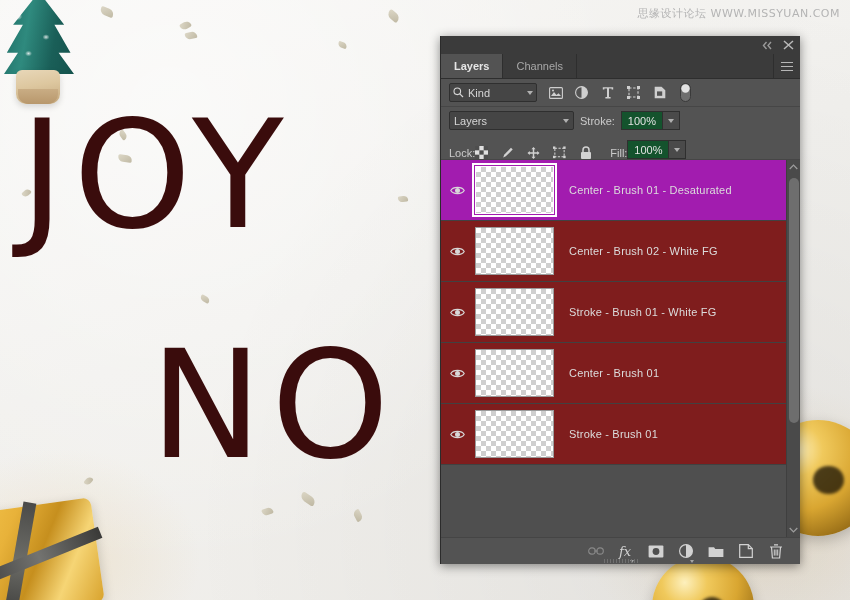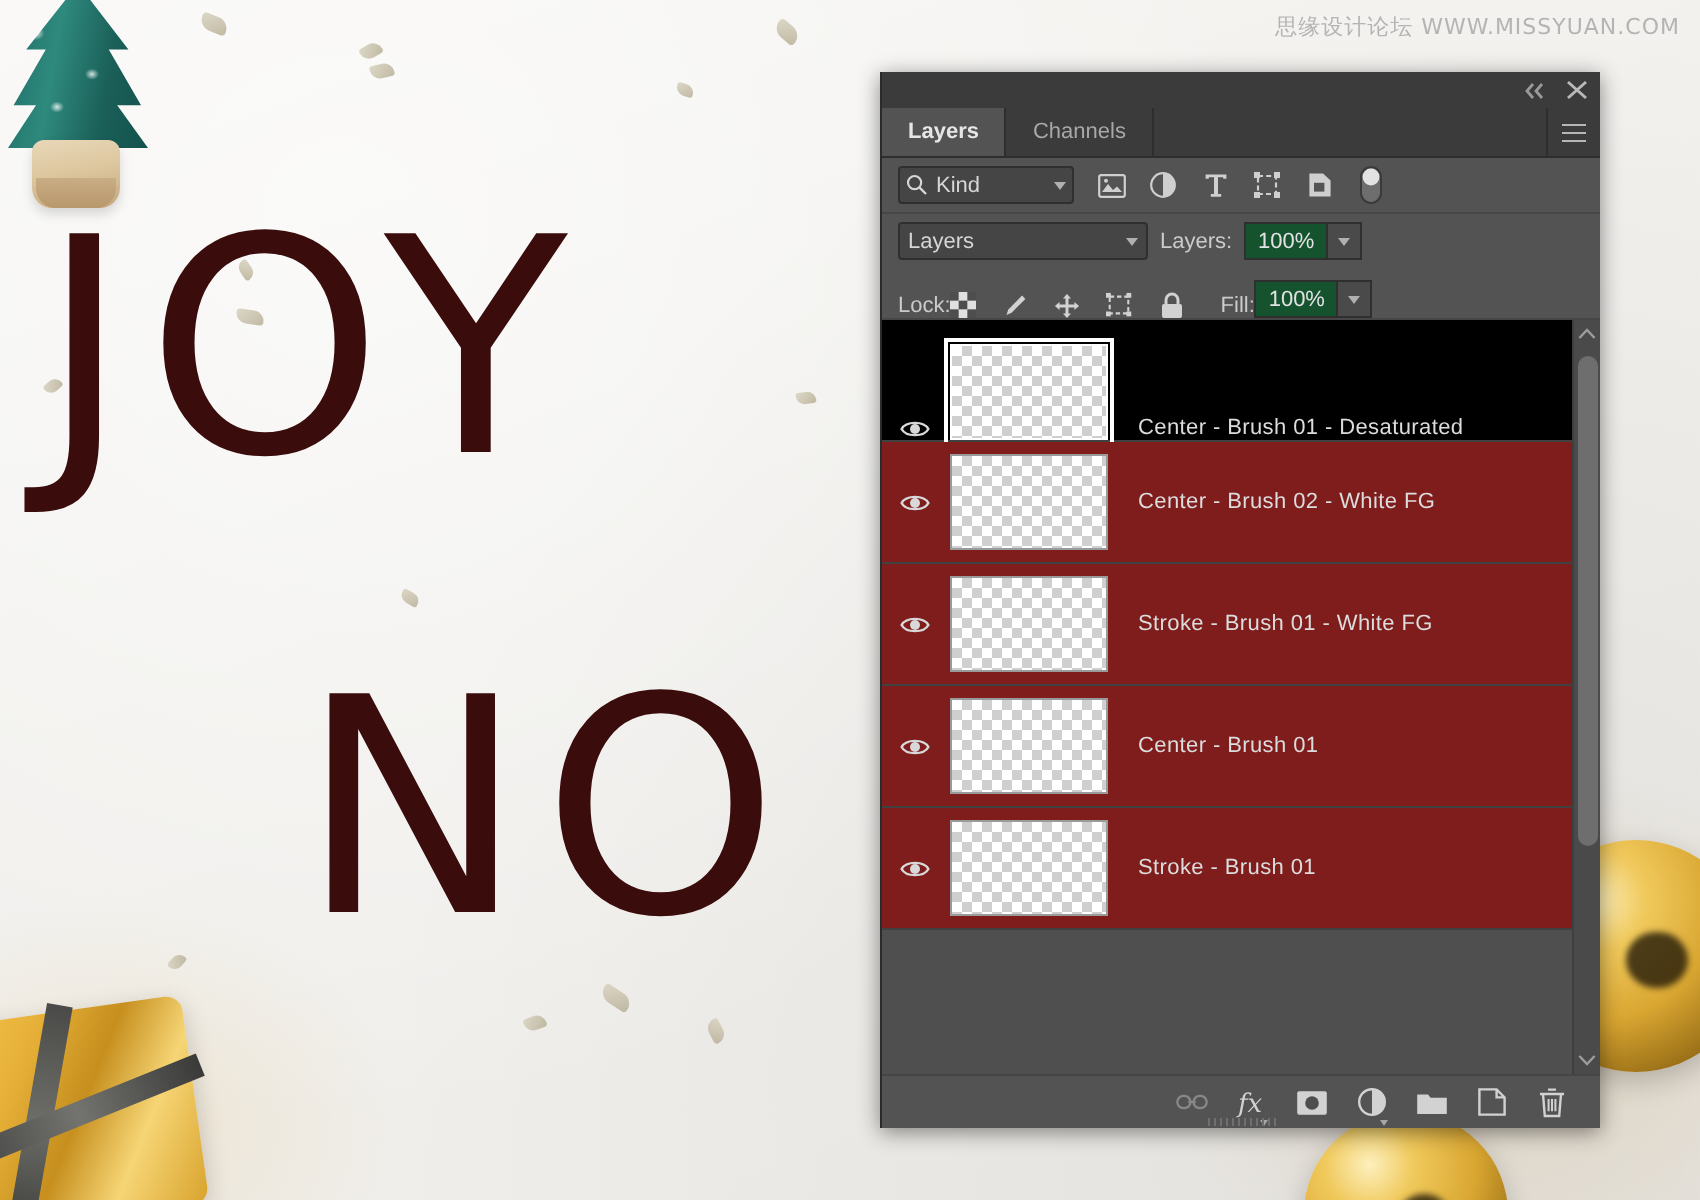--- a/index.html
+++ b/index.html
@@ -204,21 +204,21 @@
   .li { width:13px; height:13px; display:flex; align-items:center; justify-content:center; cursor:pointer; color:#d2d2d2; }
 
   
   .layer-list-wrap { flex:1; position:relative; overflow:hidden; background:#4f4f4f; }
   .layer-list { position:absolute; inset:0 14px 0 0; overflow:hidden; }
   .layer-row {
     height:61px; display:flex; align-items:center;
     border-bottom:1px solid #414141;
     background:#7f1d1d; cursor:pointer; position:relative;
   }
-  .layer-row.selected { background:#000000;align-items:flex-end; }
+  .layer-row.selected { background:#a21caf; }
   .eye-cell { width:32px; display:flex; align-items:center; justify-content:center; cursor:pointer; }
   .thumb-cell { width:88px; display:flex; align-items:center; justify-content:flex-start; padding-left:2px; }
   .thumb {
     width:79px; height:48px; border:1px solid #9a9a9a;
     background-color:#fff;
     background-image:
       linear-gradient(45deg,#cfcfcf 25%, transparent 25%, transparent 75%, #cfcfcf 75%),
       linear-gradient(45deg,#cfcfcf 25%, transparent 25%, transparent 75%, #cfcfcf 75%);
     background-size:10px 10px;
     background-position:0 0, 5px 5px;
@@ -376,21 +376,21 @@
             <circle cx="5.5" cy="5.5" r="4.2" fill="#e3e3e3"></circle>
           </svg>
       </span>
     </div>
 
     <div class="blend-row">
       <div class="blend-select">
         <span class="lbl">Layers</span>
         <span class="caret"></span>
       </div>
-      <span class="lbl-static">Layers:</span>
+      <span class="lbl-static">Stroke:</span>
       <div style="display:flex;">
         <div class="num-field">100%</div>
         <div class="num-stepper">
             <span class="caret"></span>
           </div>
       </div>
     </div>
 
     <div class="lock-row">
       <span class="lbl-static">Lock:</span>

